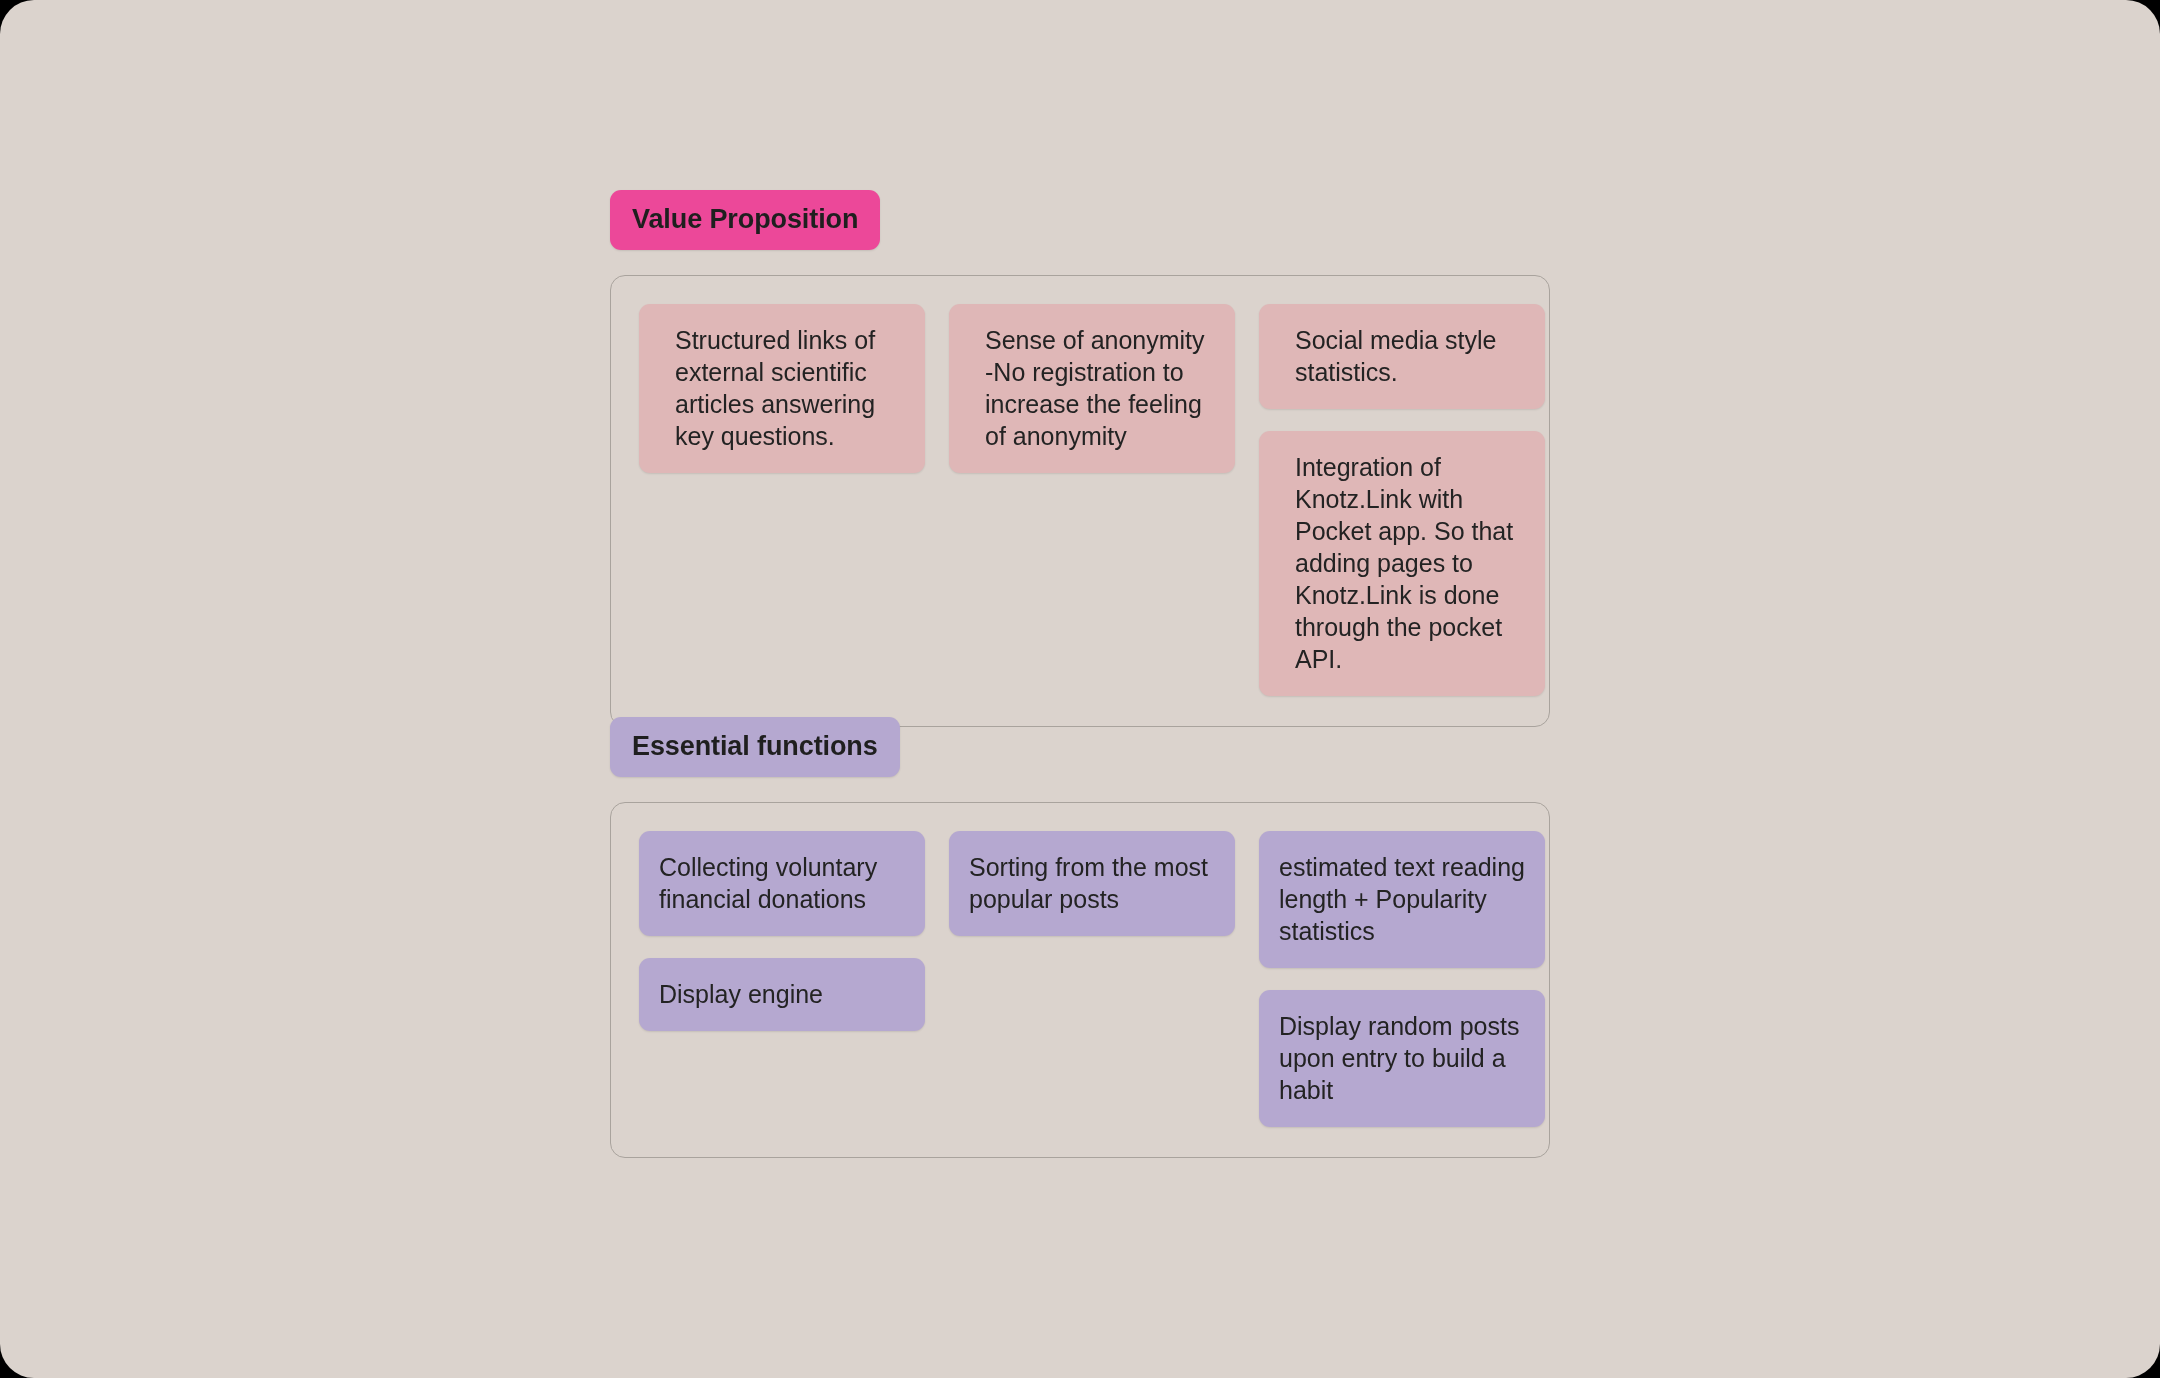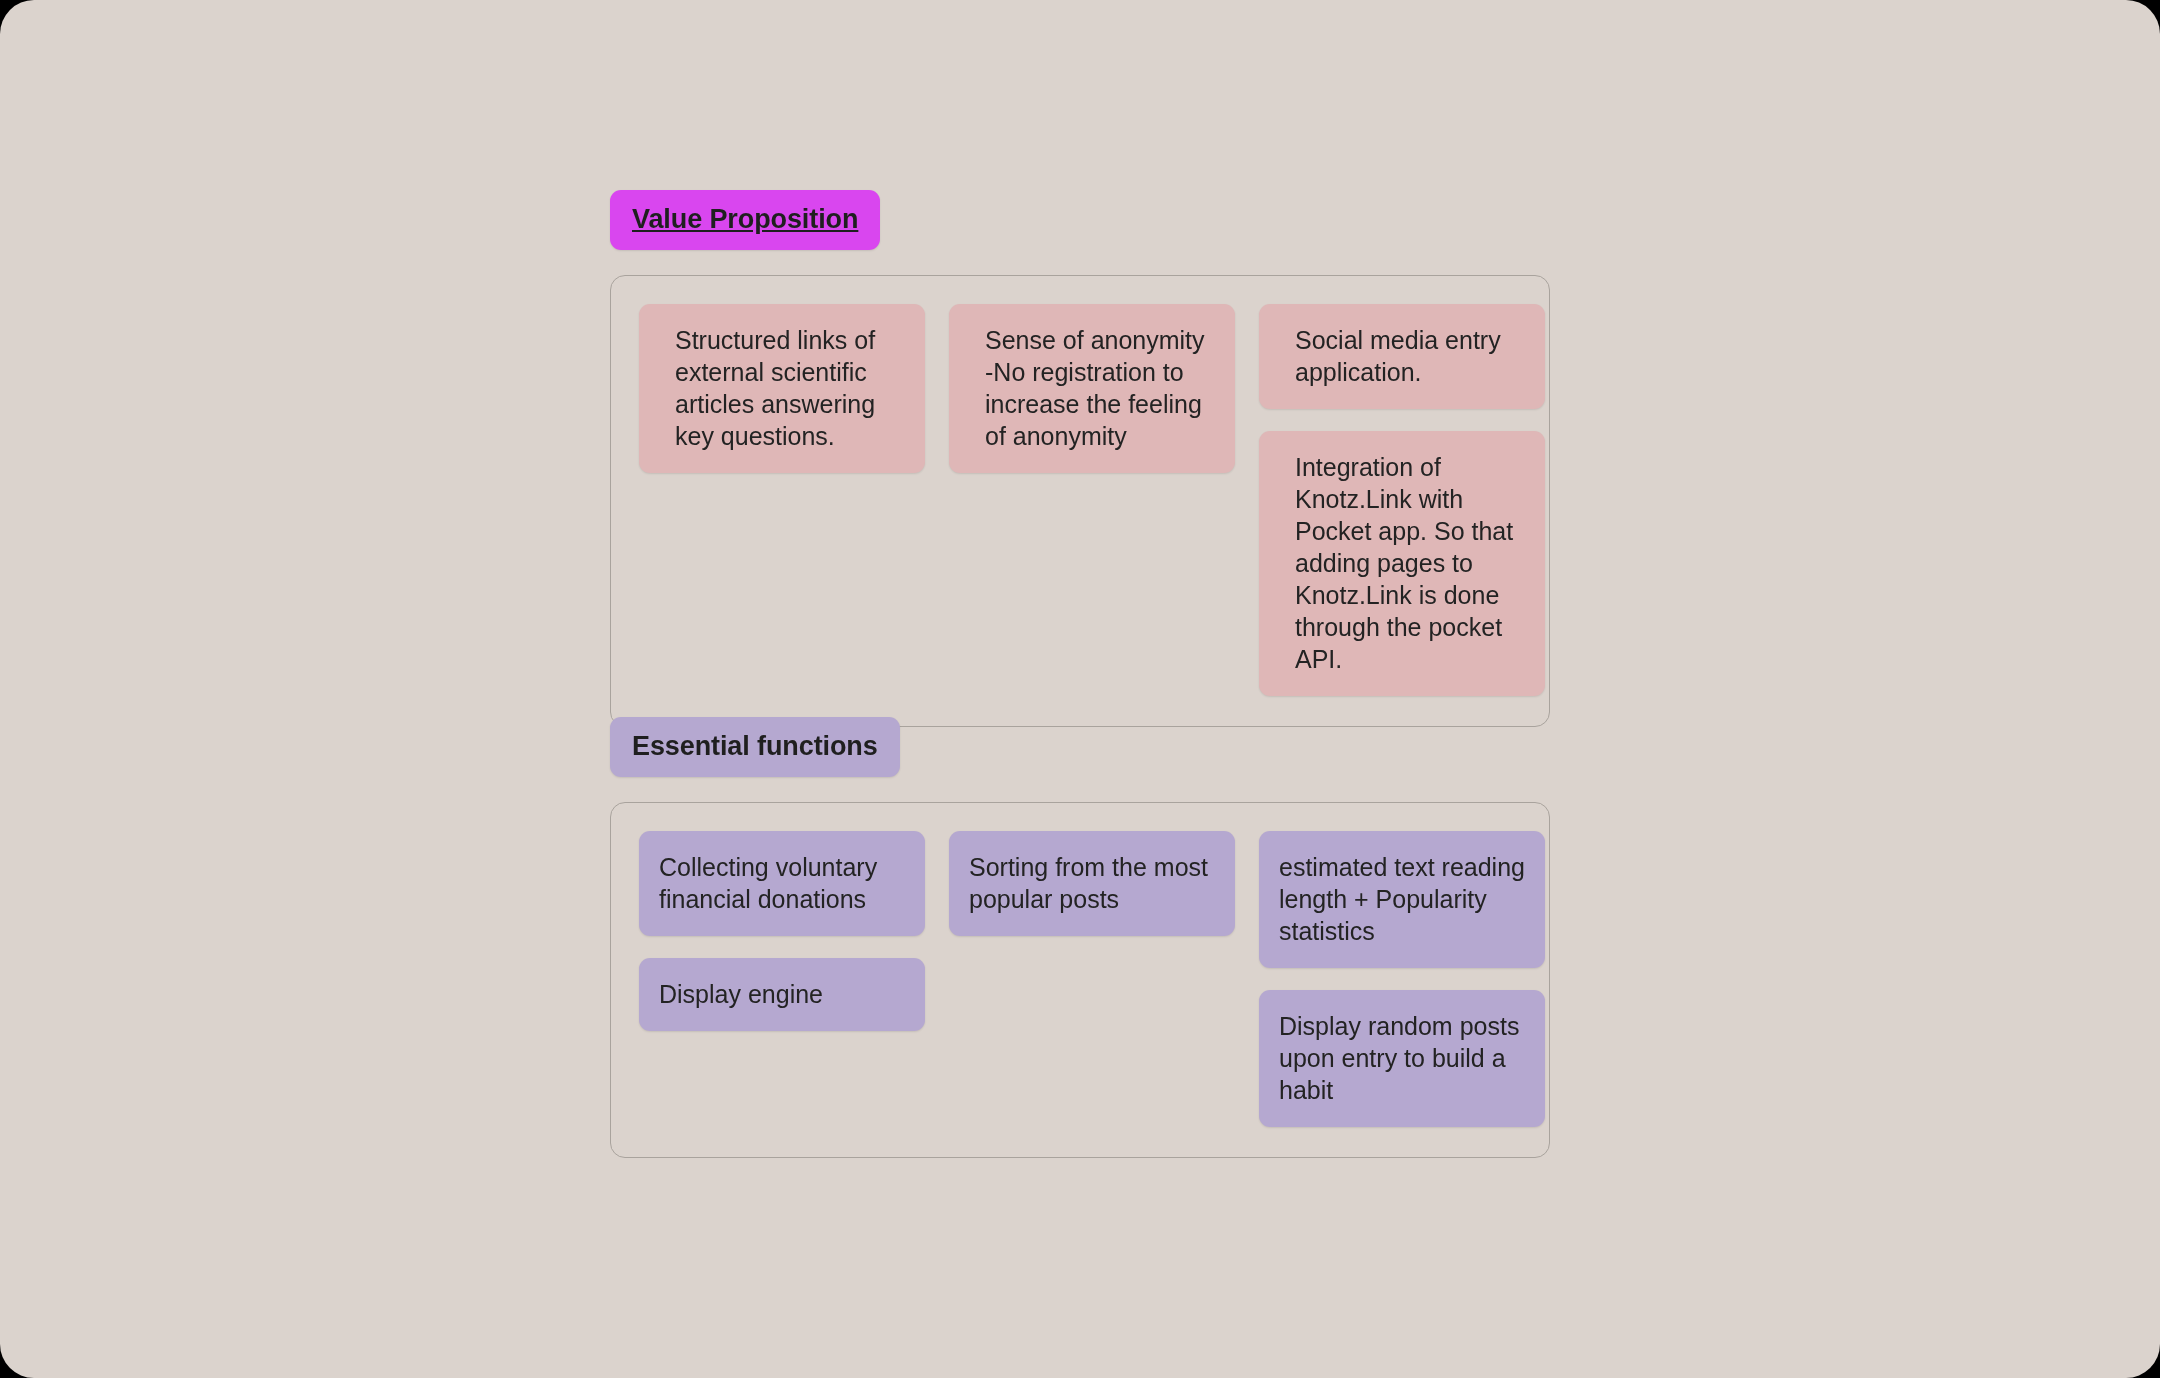--- a/index.html
+++ b/index.html
@@ -37,21 +37,21 @@
     padding: 16px 22px 17px 22px;
     border-radius: 11px;
     font-size: 27px;
     font-weight: bold;
     letter-spacing: -0.1px;
     color: #1f1f1f;
     line-height: 1;
     white-space: nowrap;
     box-shadow: 0 1px 2px rgba(0,0,0,0.10);
   }
-  .chip-pink { background: #d946ef; text-decoration: underline; }
+  .chip-pink { background: #ec4899; }
   .chip-purple { background: #b5a8d0; }
 
   .section-body {
     margin-top: 25px;
     width: 940px;
     border: 1px solid #a9a39d;
     border-radius: 15px;
     box-sizing: border-box;
     padding: 28px 28px 30px 28px;
     display: flex;
@@ -93,21 +93,21 @@
 
       <div class="col">
         <div class="card card-pink">Structured links of external scientific articles answering key questions.</div>
       </div>
 
       <div class="col">
         <div class="card card-pink">Sense of anonymity -No registration to increase the feeling of anonymity</div>
       </div>
 
       <div class="col">
-        <div class="card card-pink">Social media entry application.</div>
+        <div class="card card-pink">Social media style statistics.</div>
         <div class="card card-pink">Integration of Knotz.Link with Pocket app. So that adding pages to Knotz.Link is done through the pocket API.</div>
       </div>
 
     </div>
   </div>
 
   <div class="section" id="section-essential-functions">
     <div class="section-chip chip-purple">Essential functions</div>
     <div class="section-body" id="body-essential-functions">
 

